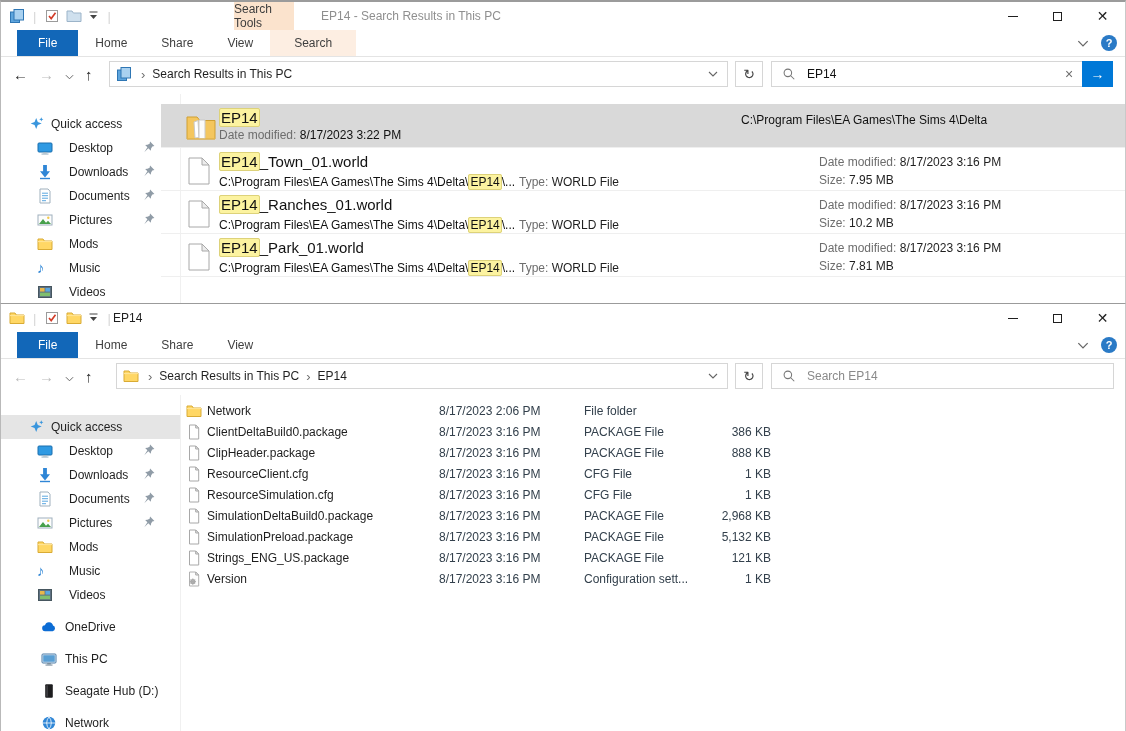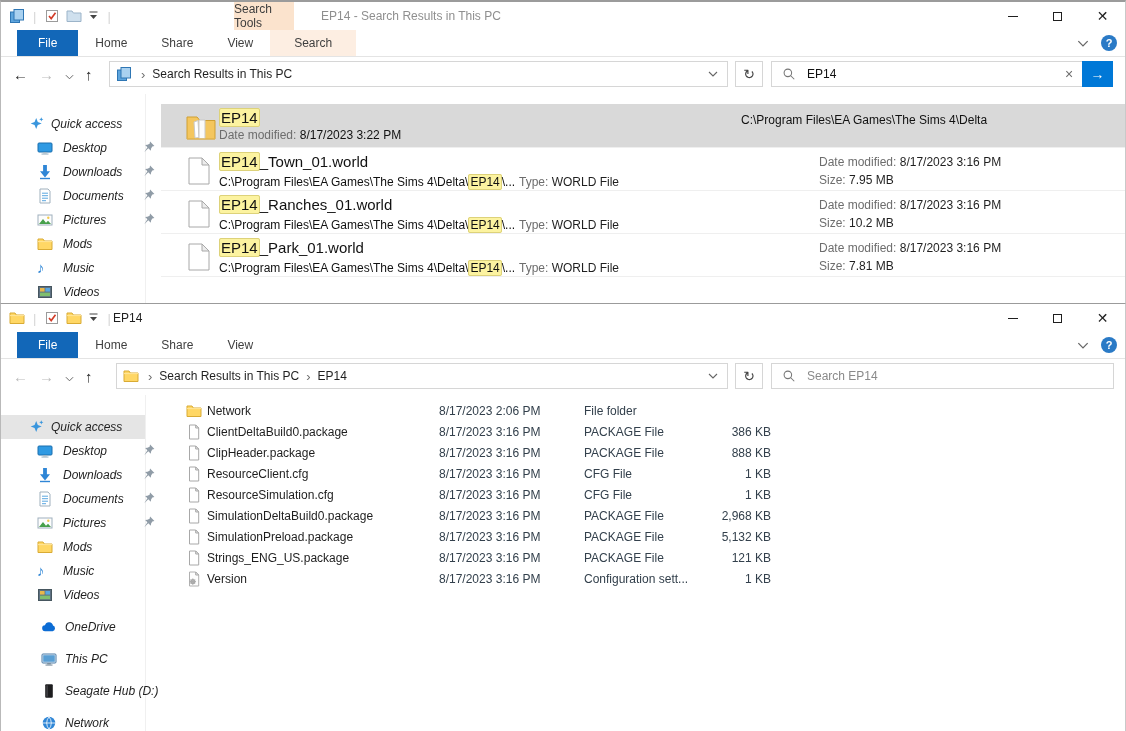--- a/index.html
+++ b/index.html
@@ -64,30 +64,30 @@
   .search-input{border:none;outline:none;flex:1;font:inherit;color:#111;min-width:0;background:transparent;}
   .search-input::placeholder{color:#8a8a8a;}
   .search-clear{width:26px;text-align:center;color:#6d6d6d;font-size:14px;}
   .go-btn{width:31px;height:26px;margin:-1px -1px -1px 0;background:#0078d7;color:#fff;
     display:flex;align-items:center;justify-content:center;font-size:14px;}
 
   
   .content{position:absolute;left:0;right:0;bottom:0;}
   #win-top .content{top:92px;}
   #win-bottom .content{top:91px;}
-  .sidebar{position:absolute;left:0;top:0;bottom:0;width:145px;background:#fff;border-right:1px solid #f0f0f0;font-style:italic;}
+  .sidebar{position:absolute;left:0;top:0;bottom:0;width:180px;background:#fff;border-right:1px solid #f0f0f0;}
   #win-top .sidebar{padding-top:18px;}
   #win-bottom .sidebar{padding-top:20px;}
   .side-item{position:relative;height:24px;display:flex;align-items:center;}
   .side-item.gap{margin-top:8px;}
   .side-item.selected{background:#e5e5e5;}
   .side-icon{width:16px;height:16px;display:inline-flex;flex:none;}
   .side-icon svg{width:16px;height:16px;}
   .lvl-qa{padding-left:28px;}  .lvl-qa .side-label{margin-left:6px;}
-  .lvl-1{padding-left:36px;}   .lvl-1 .side-label{margin-left:10px;}
+  .lvl-1{padding-left:36px;}   .lvl-1 .side-label{margin-left:16px;}
   .lvl-0{padding-left:40px;}   .lvl-0 .side-label{margin-left:8px;}
   .side-label{white-space:nowrap;}
   .pin{position:absolute;left:141px;top:4px;width:14px;height:14px;}
   .pin svg{width:14px;height:14px;}
   .music-glyph{color:#2f86d6;font-size:15px;line-height:16px;}
 
   
   .results{position:absolute;left:160px;right:0;top:0;bottom:0;overflow:hidden;}
   .res-row{position:relative;height:43px;border-bottom:1px solid #efefef;}
   .res-row.first{height:44px;margin-top:10px;}

